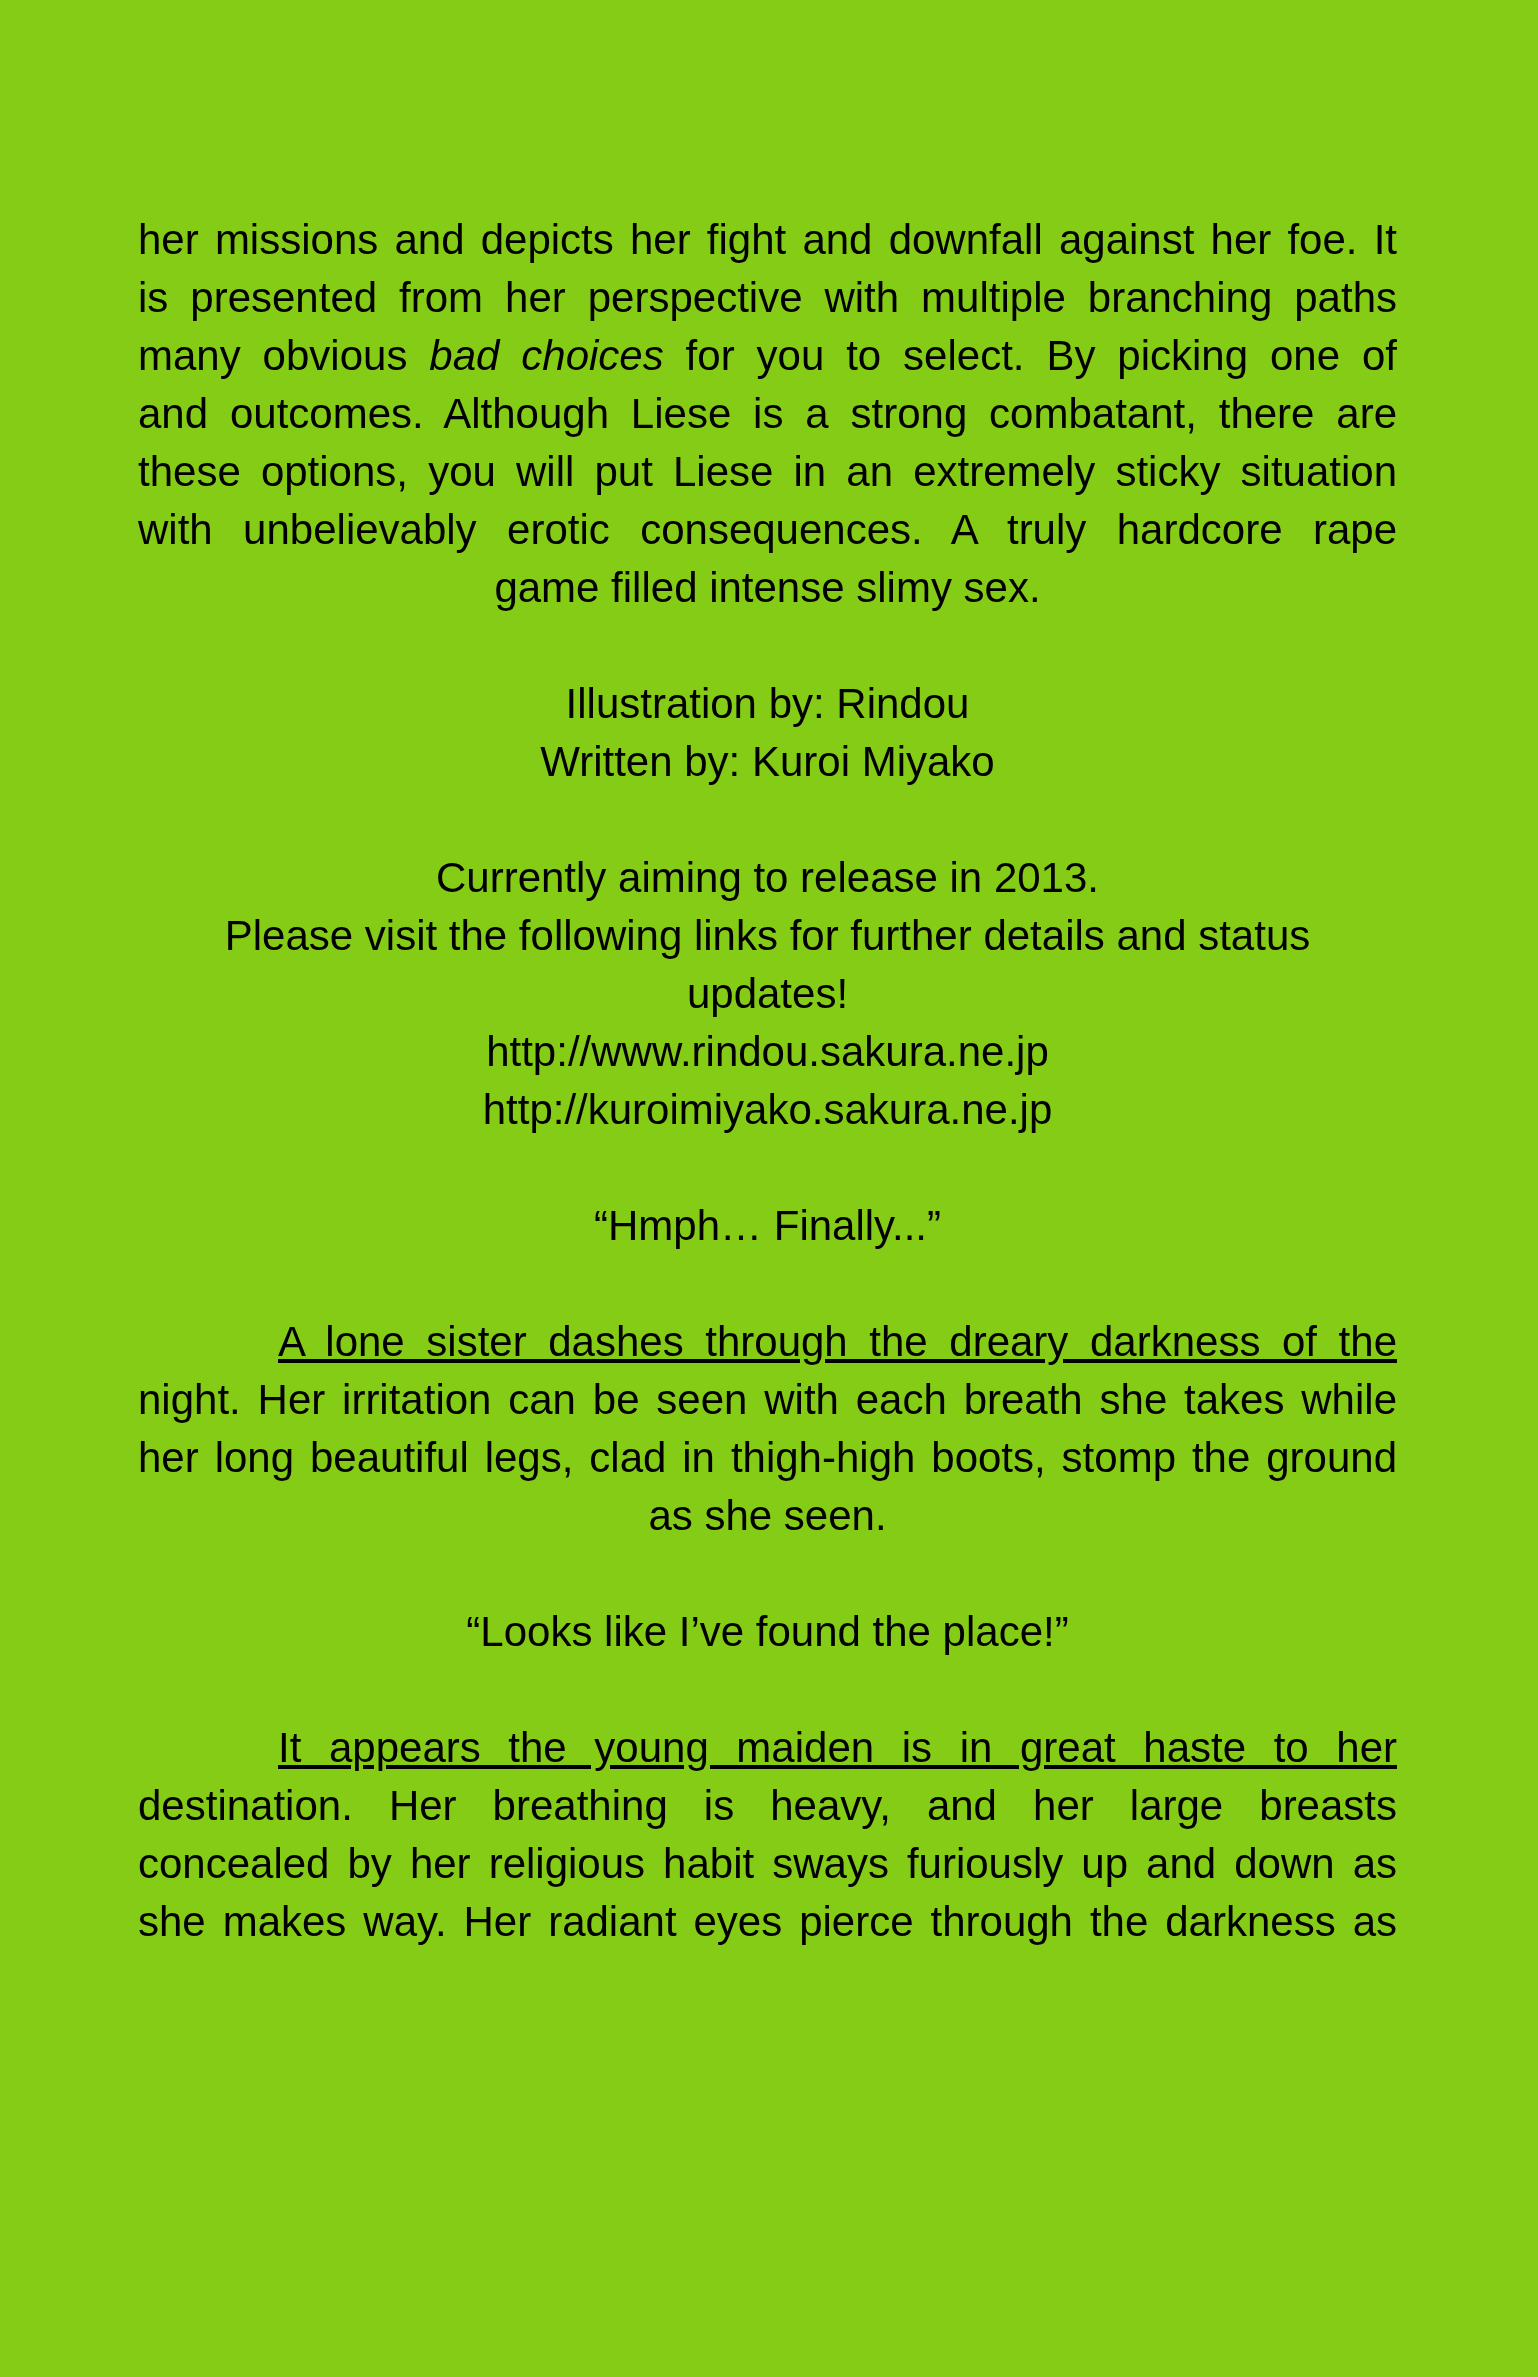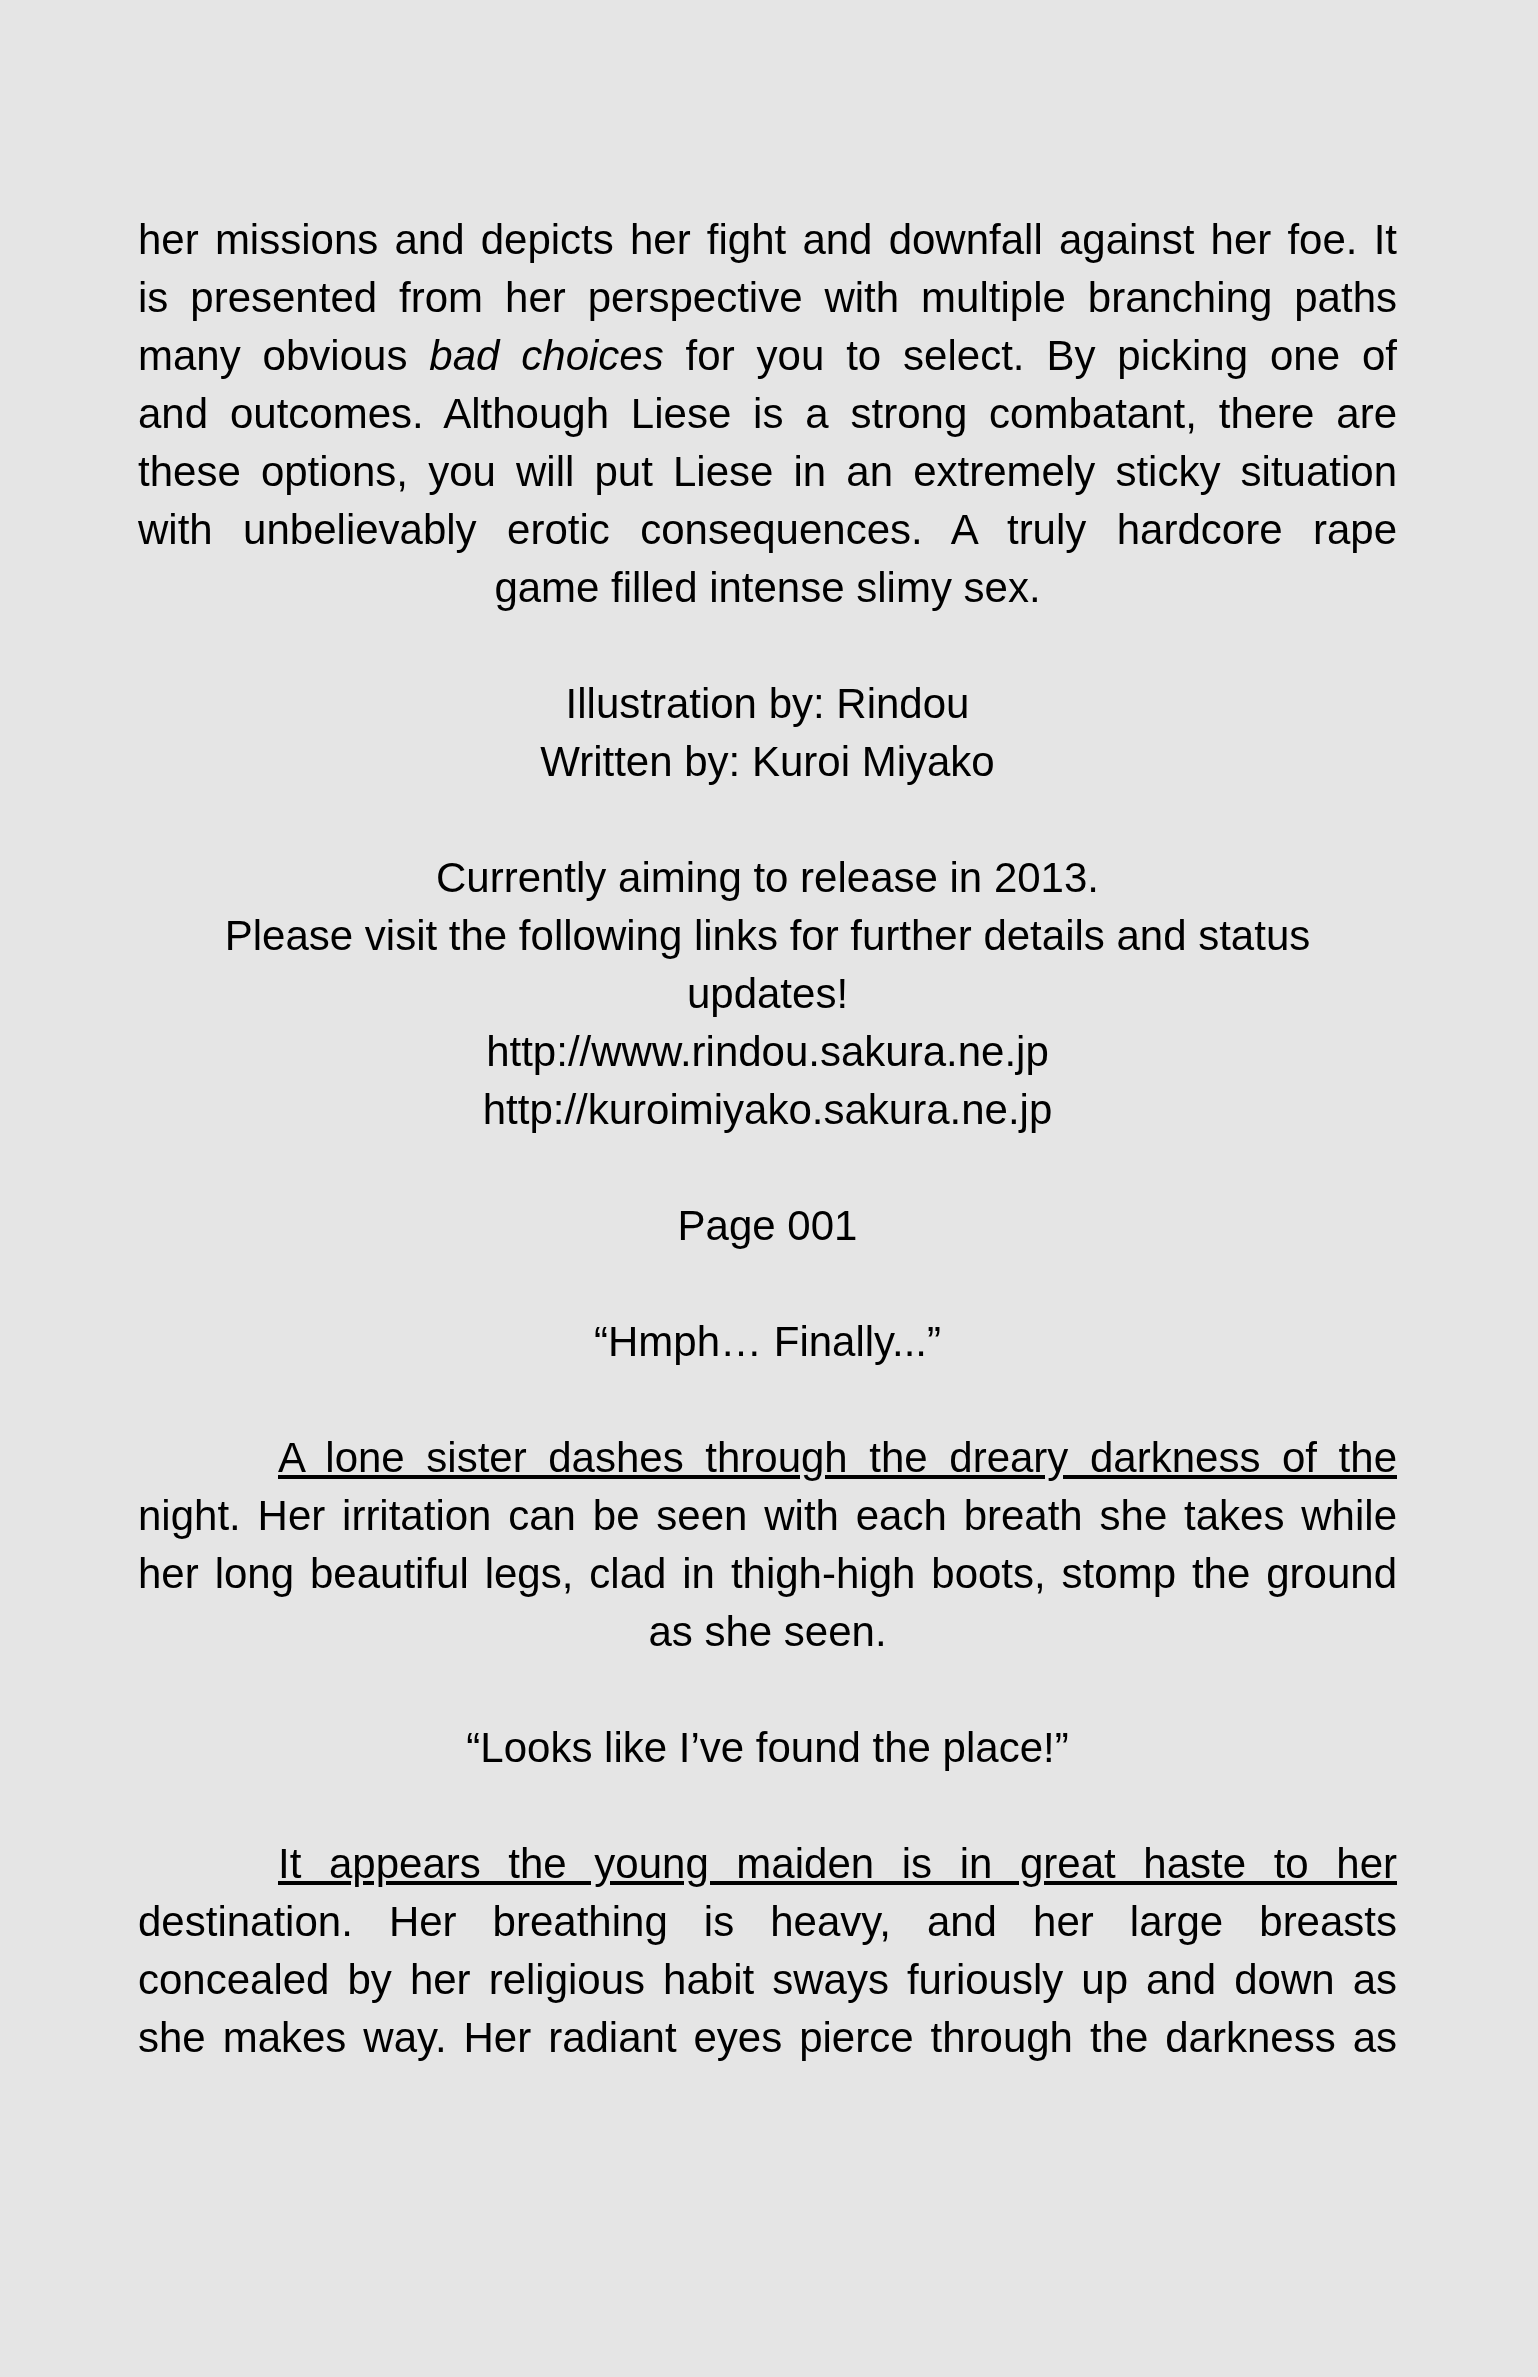--- a/index.html
+++ b/index.html
@@ -4,21 +4,21 @@
 <style>
   html, body {
     margin: 0;
     padding: 0;
     background: #ffffff;
   }
   .page {
     position: relative;
     width: 1538px;
     height: 2377px;
-    background: #e5e5e5;
+    background: #84cc16;
     color: #000000;
     font-family: "Liberation Sans", "DejaVu Sans", sans-serif;
     font-size: 42px;
     line-height: 58px;
     overflow: hidden;
   }
   .content {
     position: absolute;
     left: 138px;
     top: 211px;
@@ -65,23 +65,20 @@
         <div class="line"><span>Written by: Kuroi Miyako</span></div>
       </div>
       <div class="block">
         <div class="line"><span>Currently aiming to release in 2013.</span></div>
         <div class="line"><span>Please visit the following links for further details and status</span></div>
         <div class="line"><span>updates!</span></div>
         <div class="line"><span>http://www.rindou.sakura.ne.jp</span></div>
         <div class="line"><span>http://kuroimiyako.sakura.ne.jp</span></div>
       </div>
       <div class="block">
-        <div class="line"><span>Page 001</span></div>
-      </div>
-      <div class="block">
         <div class="line"><span>“Hmph… Finally...”</span></div>
       </div>
       <div class="block">
         <div class="line justify indent"><span>A lone sister dashes through the dreary darkness of the</span></div>
         <div class="line justify"><span>night. Her irritation can be seen with each breath she takes while</span></div>
         <div class="line justify"><span>her long beautiful legs, clad in thigh-high boots, stomp the ground</span></div>
         <div class="line"><span>as she seen.</span></div>
       </div>
       <div class="block">
         <div class="line"><span>“Looks like I’ve found the place!”</span></div>

